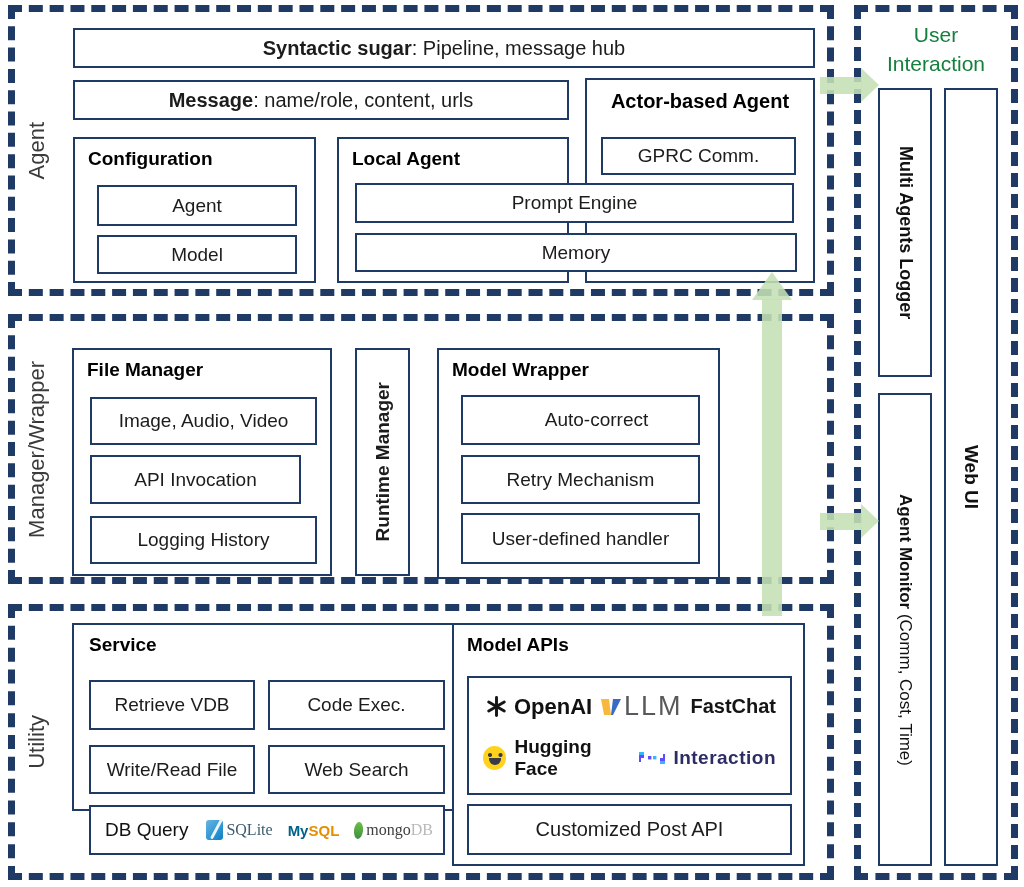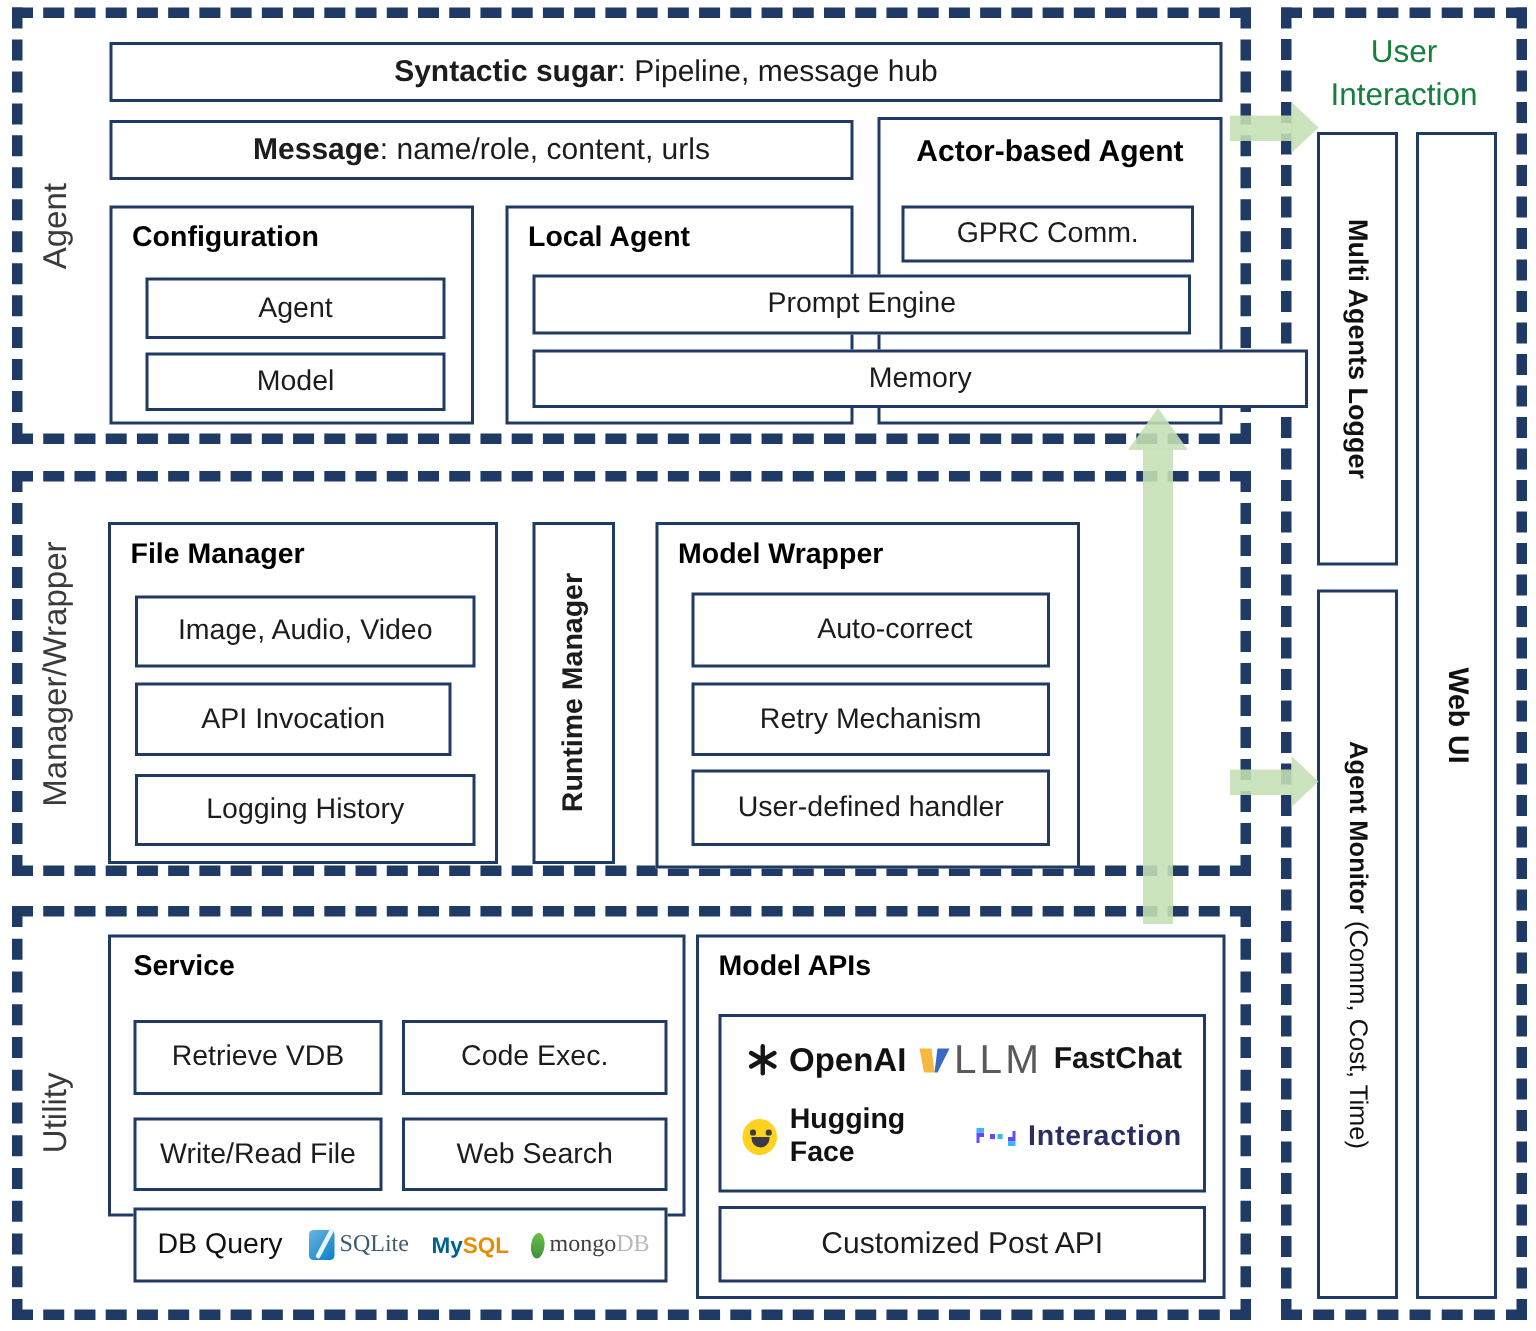--- a/index.html
+++ b/index.html
@@ -86,21 +86,21 @@
     <div class="title">Configuration</div>
     <div class="box cell" style="left:22px;top:46px;width:200px;height:41px;">Agent</div>
     <div class="box cell" style="left:22px;top:96px;width:200px;height:39px;">Model</div>
   </div>
 
   <div class="box" style="left:337px;top:137px;width:232px;height:146px;">
     <div class="title">Local Agent</div>
   </div>
 
   <div class="box cell z3" style="left:355px;top:183px;width:439px;height:40px;">Prompt Engine</div>
-  <div class="box cell z3" style="left:355px;top:233px;width:517px;height:39px;">Memory</div>
+  <div class="box cell z3" style="left:355px;top:233px;width:442px;height:39px;">Memory</div>
 
   <div class="box" style="left:72px;top:348px;width:260px;height:228px;">
     <div class="title">File Manager</div>
     <div class="box cell" style="left:16px;top:47px;width:227px;height:48px;">Image, Audio, Video</div>
     <div class="box cell" style="left:16px;top:105px;width:211px;height:49px;">API Invocation</div>
     <div class="box cell" style="left:16px;top:166px;width:227px;height:48px;">Logging History</div>
   </div>
 
   <div class="box cell" style="left:355px;top:348px;width:55px;height:228px;">
     <span class="vup b" style="font-size:19px;">Runtime Manager</span>
@@ -132,21 +132,21 @@
         </span>
         <span class="logo-row">
           <span class="mongo-leaf"></span>
           <span class="mongo-txt">mongo</span>
             <span class="mongo-db">DB</span>
         </span>
       </span>
     </div>
   </div>
 
-  <div class="box" style="left:464px;top:623px;width:353px;height:243px;">
+  <div class="box" style="left:452px;top:623px;width:353px;height:243px;">
     <div class="title">Model APIs</div>
     <div class="box" style="left:13px;top:51px;width:325px;height:119px;display:flex;flex-direction:column;justify-content:space-around;padding:6px 14px;">
       <div class="logo-row" style="justify-content:space-between;">
         <span class="logo-row">
           <svg width="27" height="27" viewBox="0 0 24 24">
             <g stroke="#161616" stroke-width="2.6" stroke-linecap="round">
               <line x1="12" y1="4" x2="12" y2="12"></line>
               <line x1="18.9" y1="8" x2="12" y2="12"></line>
               <line x1="18.9" y1="16" x2="12" y2="12"></line>
               <line x1="12" y1="20" x2="12" y2="12"></line>

